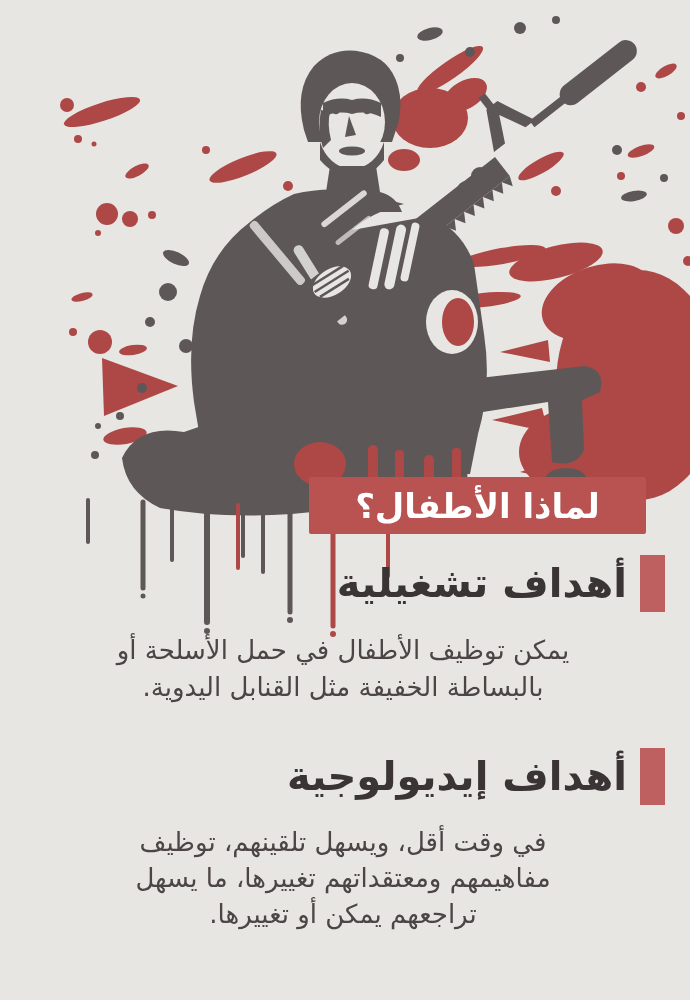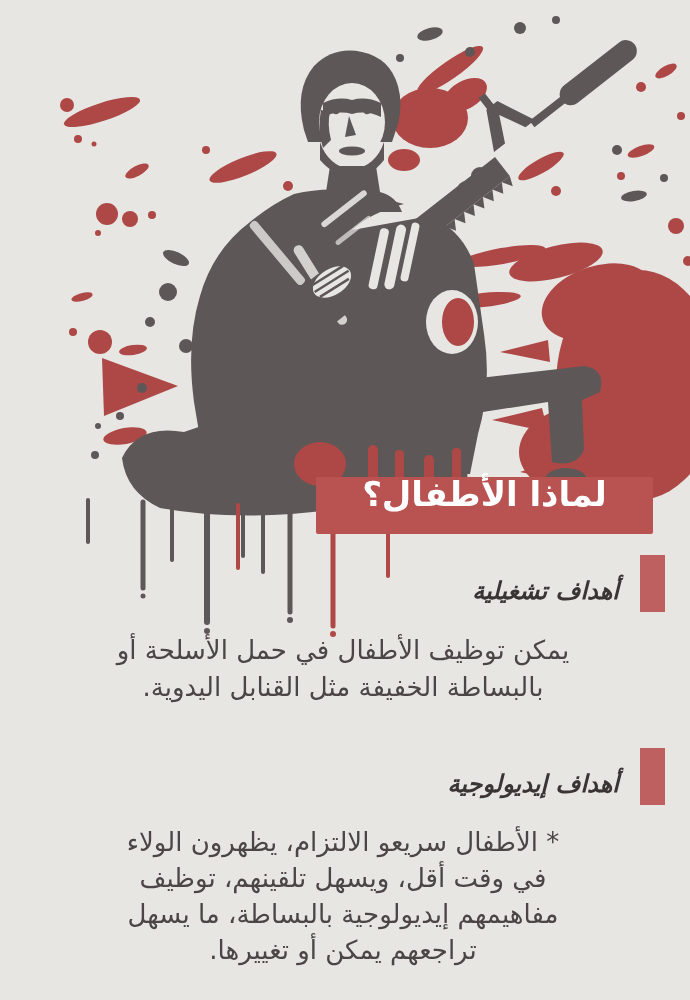--- a/index.html
+++ b/index.html
@@ -8,38 +8,38 @@
     background:var(--page-bg);overflow:hidden;
     font-family:"DejaVu Sans",sans-serif;direction:rtl;
   }
   .illus{position:absolute;top:0;left:0;}
   .illus .g{fill:var(--figure-grey);}
   .illus .r{fill:var(--splatter-red);}
   .illus .bgf{fill:var(--page-bg);}
   .illus .gd{stroke:var(--figure-grey);stroke-linecap:round;}
   .illus .rd{stroke:var(--splatter-red);stroke-linecap:round;}
   .banner{
-    position:absolute;left:316px;top:477px;width:337px;height:57px;
+    position:absolute;left:309px;top:477px;width:337px;height:57px;
     background:var(--banner-red);border-radius:2px;
-    display:flex;justify-content:center;
+    display:flex;align-items:center;justify-content:center;
   }
   .banner-title{
     color:var(--banner-text);font-weight:bold;font-size:34px;line-height:1;
     white-space:nowrap;
   }
   .sec-head{
     position:absolute;right:25px;display:flex;flex-direction:row;
     gap:13px;align-items:flex-start;
   }
   .sec-head.s1{top:555px;}
   .sec-head.s2{top:748px;text-align:right;}
   .accent-bar{width:25px;height:57px;background:var(--accent-bar);flex:0 0 auto;}
   .sec-head h2{
-    margin:8px;font-size:24px;font-weight:bold;color:var(--heading-text);
-    line-height:57px;white-space:nowrap;font-style:italic;
+    margin:0;font-size:40px;font-weight:bold;color:var(--heading-text);
+    line-height:57px;white-space:nowrap;
   }
   .body-text{
     position:absolute;left:16px;right:20px;text-align:center;
     color:var(--body-text);font-size:26px;
   }
   .body-text .ln{white-space:nowrap;}
   .b1{top:632px;line-height:37px;}
   .b2{top:824px;line-height:36px;}
 </style>
 </head>
@@ -215,19 +215,18 @@
   <div class="body-text b1">
     <div class="ln">يمكن توظيف الأطفال في حمل الأسلحة أو</div>
     <div class="ln">بالبساطة الخفيفة مثل القنابل اليدوية.</div>
   </div>
 
   <div class="sec-head s2">
     <span class="accent-bar"></span>
     <h2>أهداف إيديولوجية</h2>
   </div>
   <div class="body-text b2">
-    <div class="ln">* الأطفال سريعو الالتزام، يظهرون الولاء</div>
     <div class="ln">في وقت أقل، ويسهل تلقينهم، توظيف</div>
-    <div class="ln">مفاهيمهم إيديولوجية بالبساطة، ما يسهل</div>
+    <div class="ln">مفاهيمهم ومعتقداتهم تغييرها، ما يسهل</div>
     <div class="ln">تراجعهم يمكن أو تغييرها.</div>
   </div>
 
 </div>
 
 </body></html>

